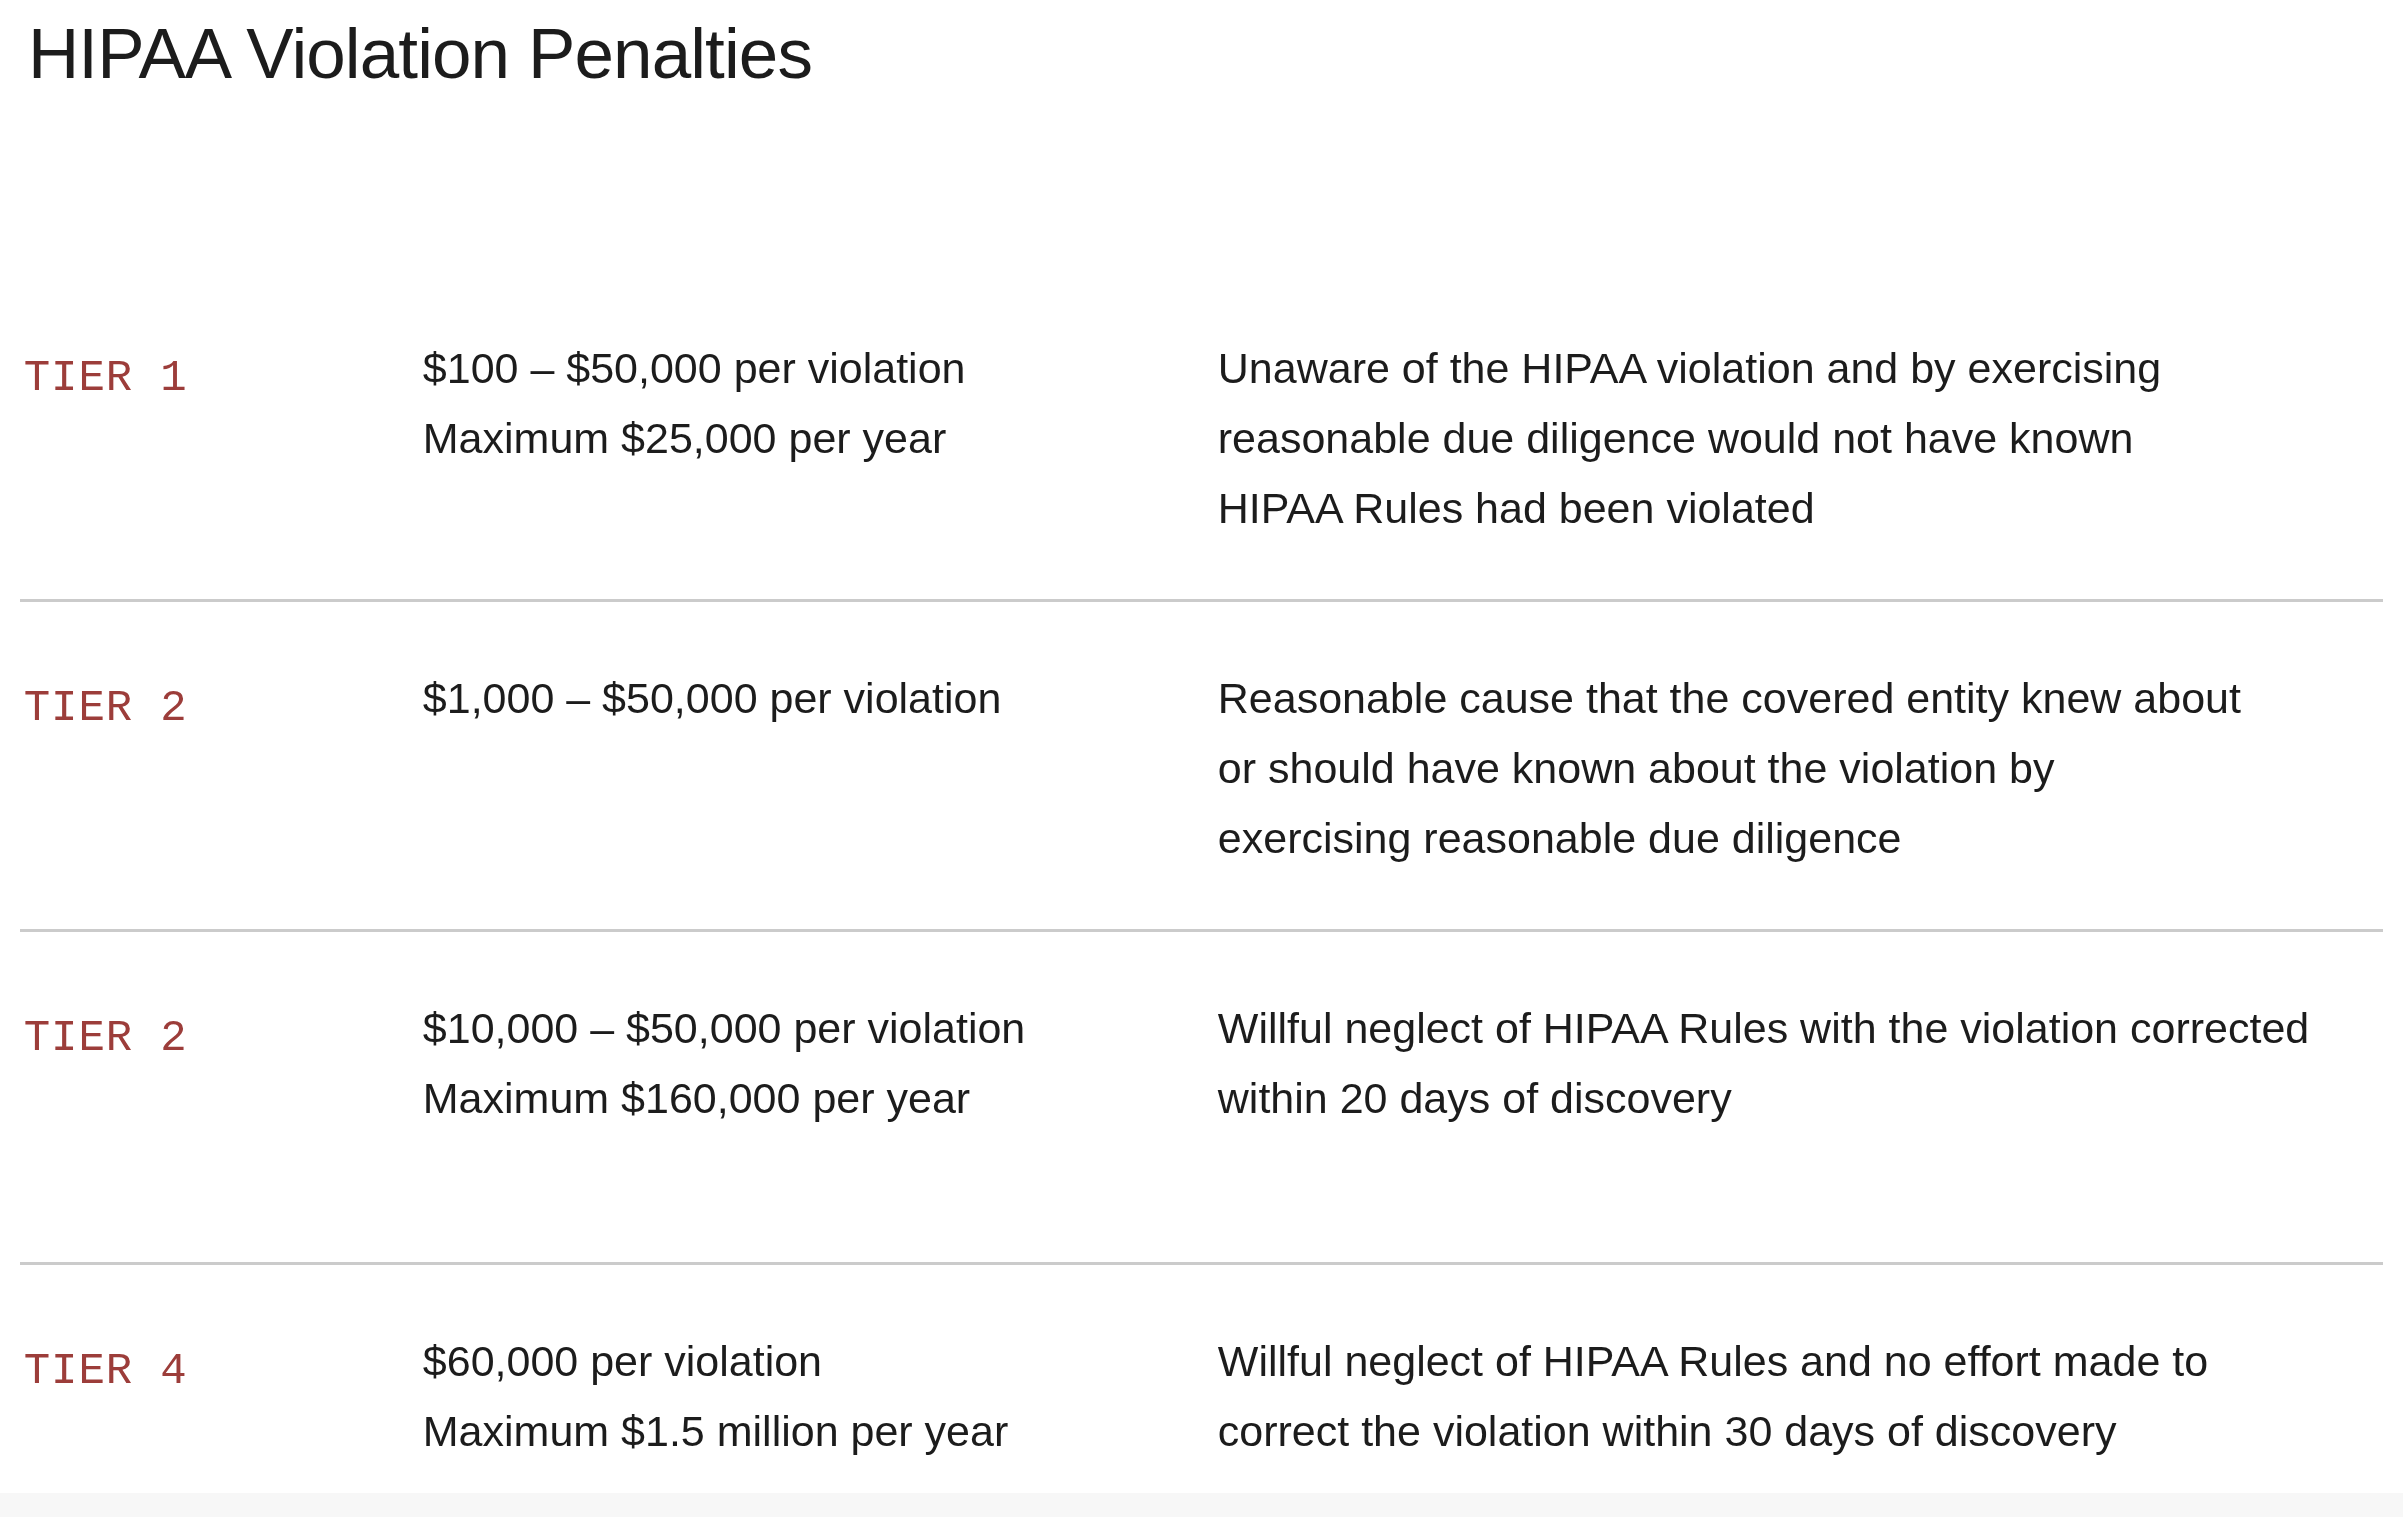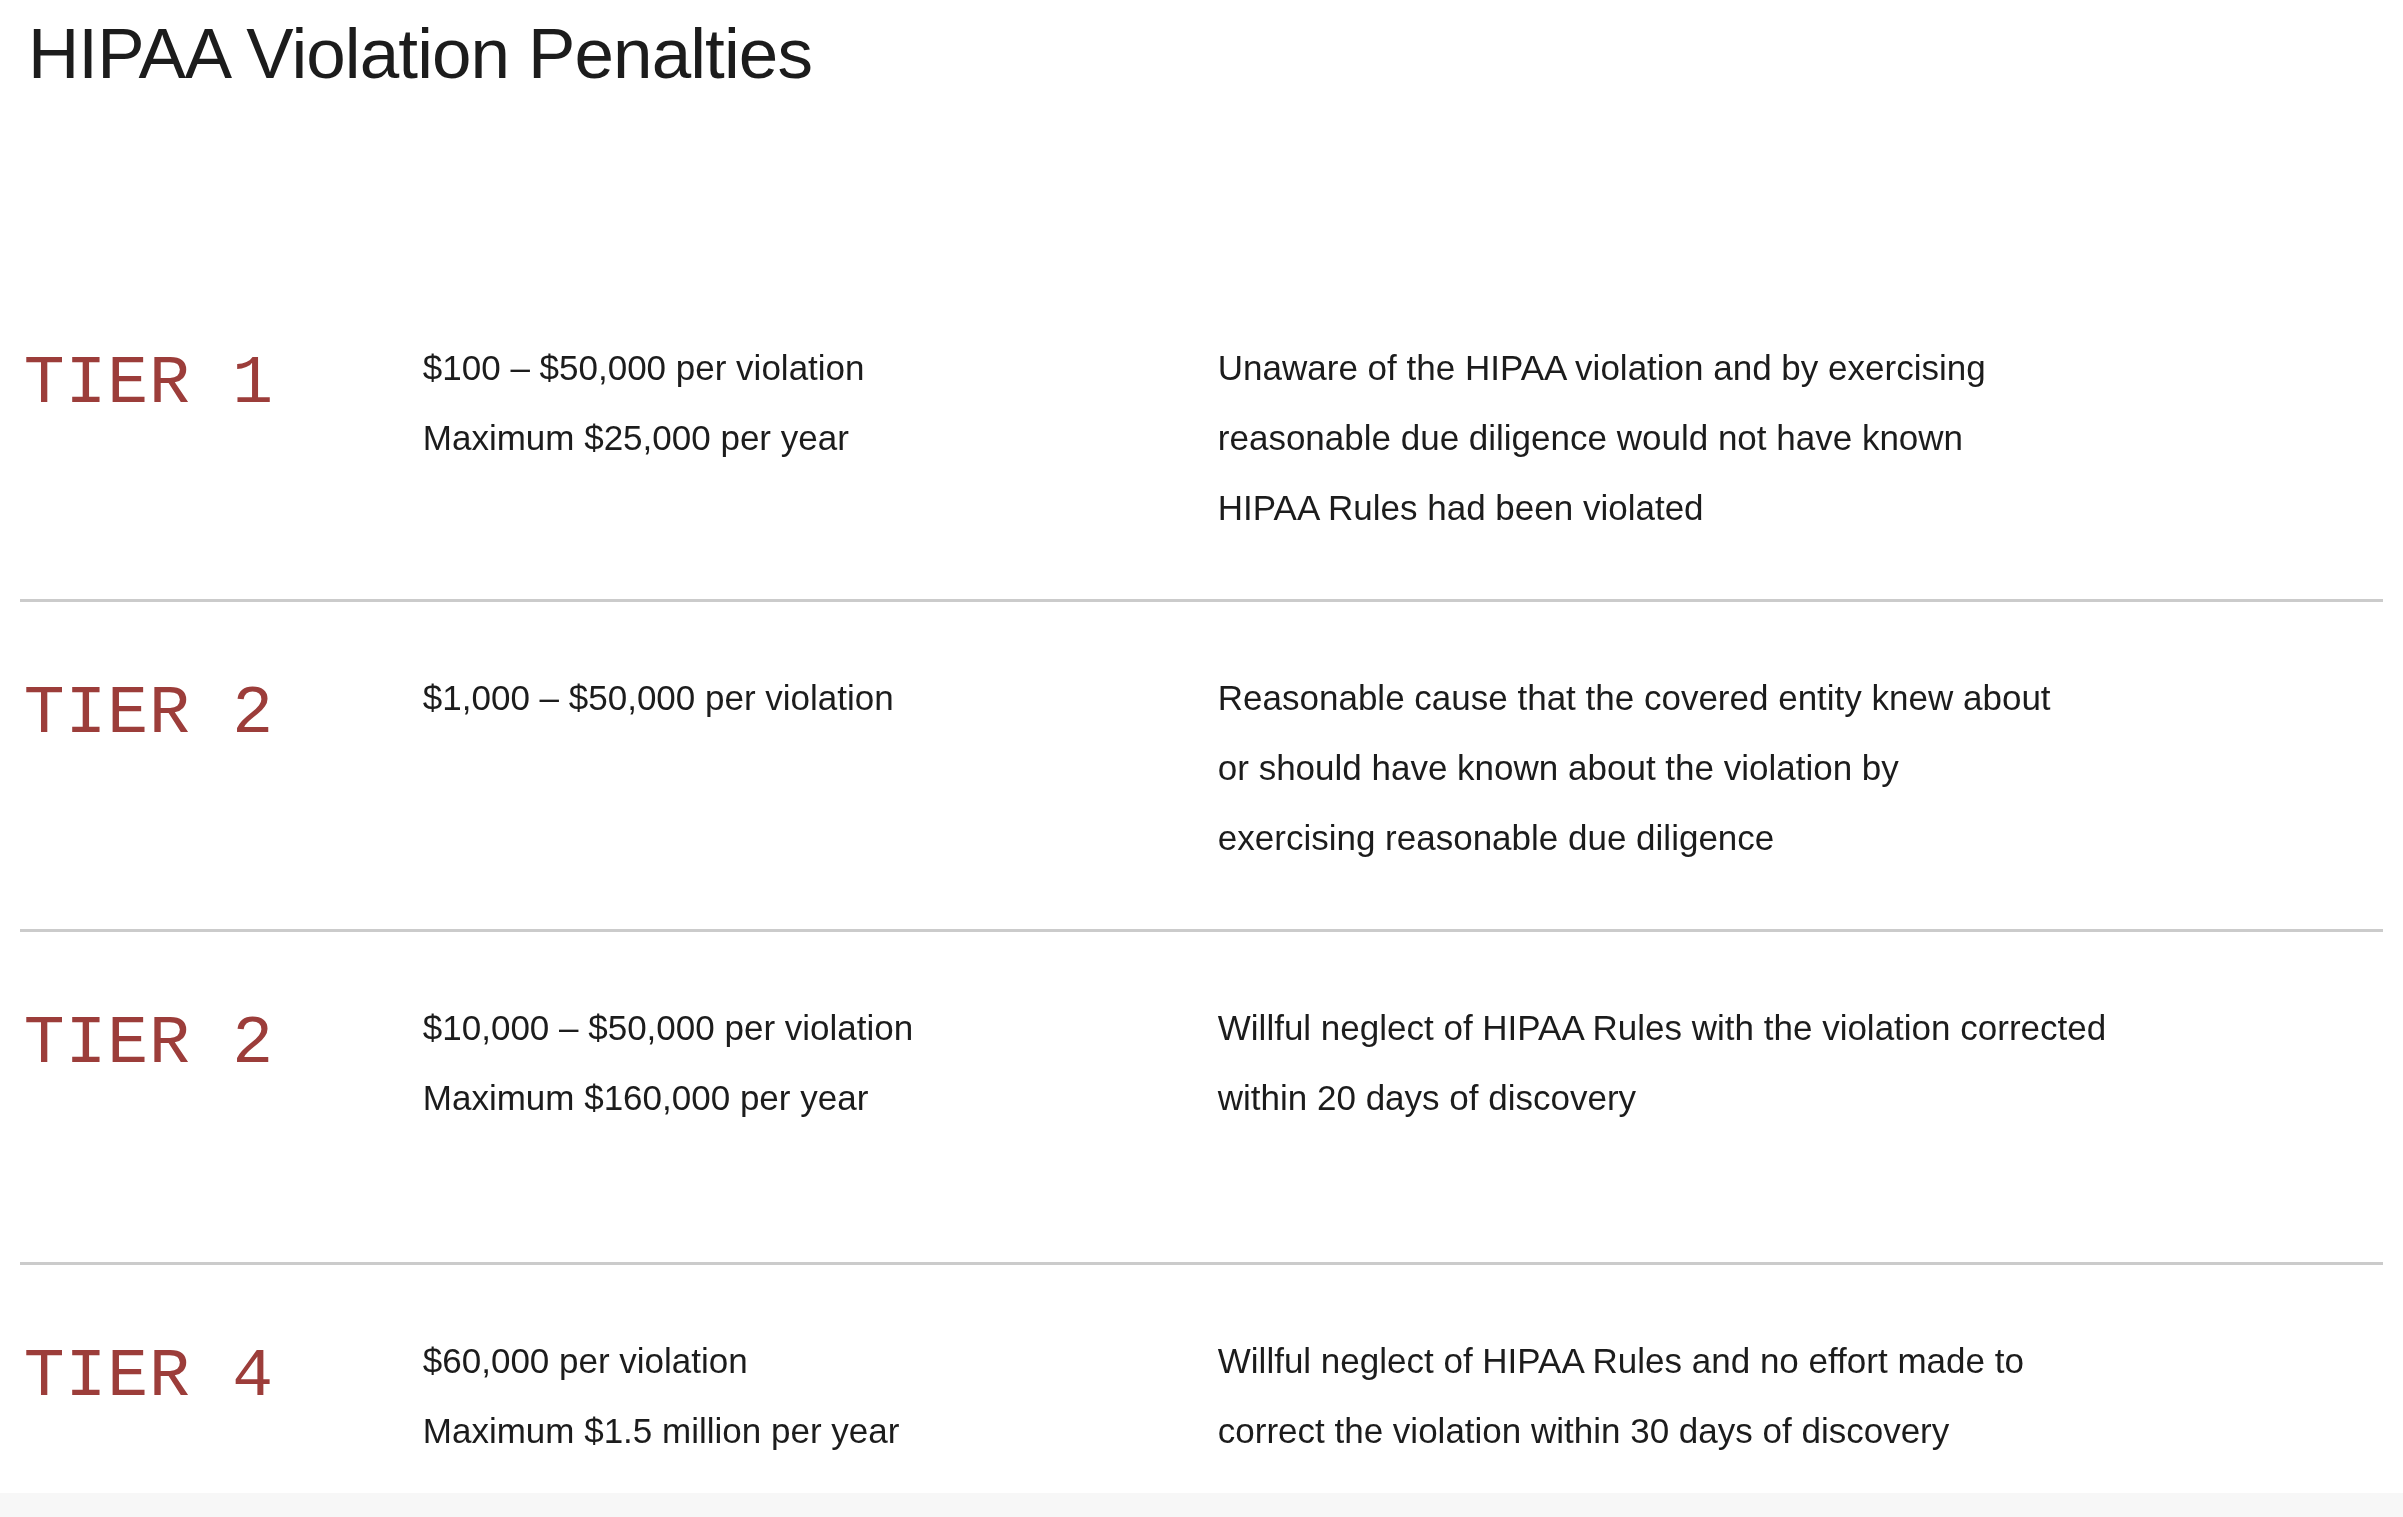--- a/index.html
+++ b/index.html
@@ -33,31 +33,31 @@
     padding: 61px 0 0 3.8px;
     box-sizing: content-box;
     align-items: start;
   }
   .row.r1 { min-height: 266px; border-bottom: 3.8px solid #cbcbcb; } 
   .row.r2 { min-height: 266px; border-bottom: 3.8px solid #cbcbcb; } 
   .row.r3 { min-height: 269px; border-bottom: 3.8px solid #cbcbcb; } 
   .row.r4 { min-height: 163px; }
   .tier-label {
     font-family: "Liberation Mono", monospace;
-    font-size: 68px;
+    font-size: 44px;
     letter-spacing: 0.9px;
     line-height: 70px;
     color: #9c3d3a;
     position: relative;
-    top: 16px;
+    top: 10px;
     white-space: pre;
   }
   .penalty-cell div,
   .description {
-    font-size: 35px;
+    font-size: 43px;
     font-weight: 300;
     line-height: 70px;
     color: #1c1c1c;
     white-space: pre;
   }
   .description { white-space: pre; }
   .footer-band {
     position: absolute;
     left: 0;
     bottom: 0;

